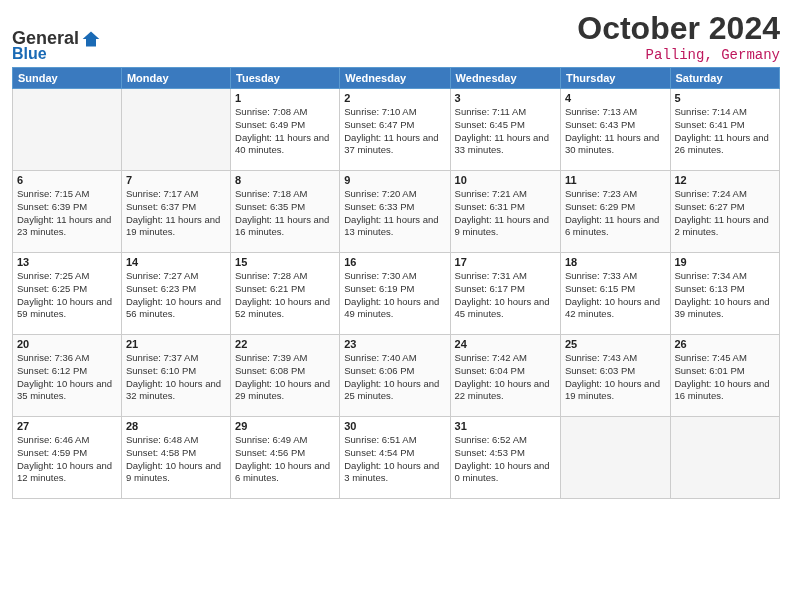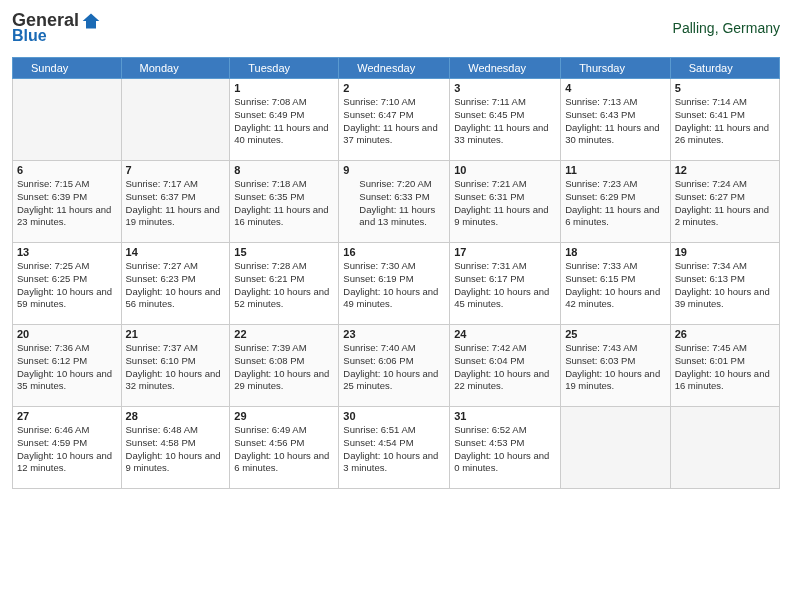--- a/index.html
+++ b/index.html
@@ -12,22 +12,22 @@
     }
     .page {
       width: 792px;
       height: 612px;
       background: #fff;
       padding: 10px 12px;
     }
     .header {
       display: flex;
       justify-content: space-between;
-      align-items: center;
-      margin-bottom: 12px;
+      align-items: flex-end;
+      margin-bottom: 4px;
     }
     .logo {
       display: flex;
       align-items: center;
     }
     .logo-text-general {
       font-size: 18px;
       font-weight: bold;
       color: #333;
     }
@@ -44,34 +44,35 @@
     .title-block {
       text-align: right;
     }
     .month-title {
       font-size: 32px;
       font-weight: bold;
       color: #333;
     }
     .location-title {
       font-size: 14px;
-      color: #14532d;
+      color: #be185d;
+      font-family: Liberation Mono, monospace;
     }
     .calendar {
       width: 100%;
       border-collapse: collapse;
       font-size: 10px;
     }
     .calendar th {
       background: #3a7abf;
       color: #fff;
       text-align: left;
-      padding: 4px 18px;
+      padding: 4px 5px;
       font-size: 11px;
-      font-weight: normal;
+      font-weight: bold;
       border: 1px solid #5a9ad0;
     }
     .calendar td {
       border: 1px solid #ccc;
       vertical-align: top;
       padding: 3px 4px;
       width: 113px;
       height: 82px;
       background: #fff;
     }
@@ -104,20 +105,21 @@
         <div style="display:flex;align-items:center;">
           <span class="logo-text-general">General</span>
           <svg class="logo-icon" viewBox="0 0 24 24" fill="#1a6ab5">
             <polygon points="12,3 22,12 18,12 18,21 6,21 6,12 2,12" fill="#1a6ab5"></polygon>
           </svg>
         </div>
         <span class="logo-text-blue" style="margin-top:-4px;">Blue</span>
       </div>
     </div>
     <div class="title-block">
+      <div class="month-title">October 2024</div>
       <div class="location-title">Palling, Germany</div>
     </div>
   </div>
 
   <table class="calendar">
     <thead>
       <tr id="weekday-header">
           <th>Sunday</th>
           <th>Monday</th>
           <th>Tuesday</th>
@@ -176,21 +178,21 @@
 Daylight: 11 hours and 19 minutes.</div>
           </td>
           <td>
             <span class="day-num">8</span>
             <div class="day-info" style="white-space: pre-line;">Sunrise: 7:18 AM
 Sunset: 6:35 PM
 Daylight: 11 hours and 16 minutes.</div>
           </td>
           <td>
             <span class="day-num">9</span>
-            <div class="day-info" style="white-space: pre-line; margin-left: 16px;">Sunrise: 7:20 AM
+            <div class="day-info" style="white-space: pre-line;">Sunrise: 7:20 AM
 Sunset: 6:33 PM
 Daylight: 11 hours and 13 minutes.</div>
           </td>
           <td>
             <span class="day-num">10</span>
             <div class="day-info" style="white-space: pre-line;">Sunrise: 7:21 AM
 Sunset: 6:31 PM
 Daylight: 11 hours and 9 minutes.</div>
           </td>
           <td>

